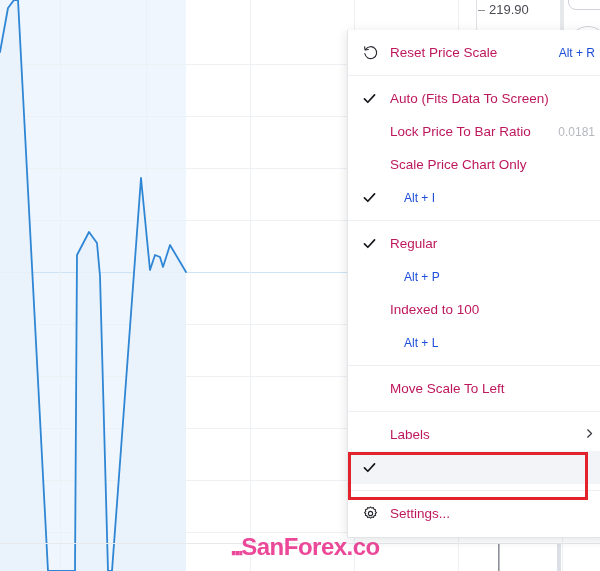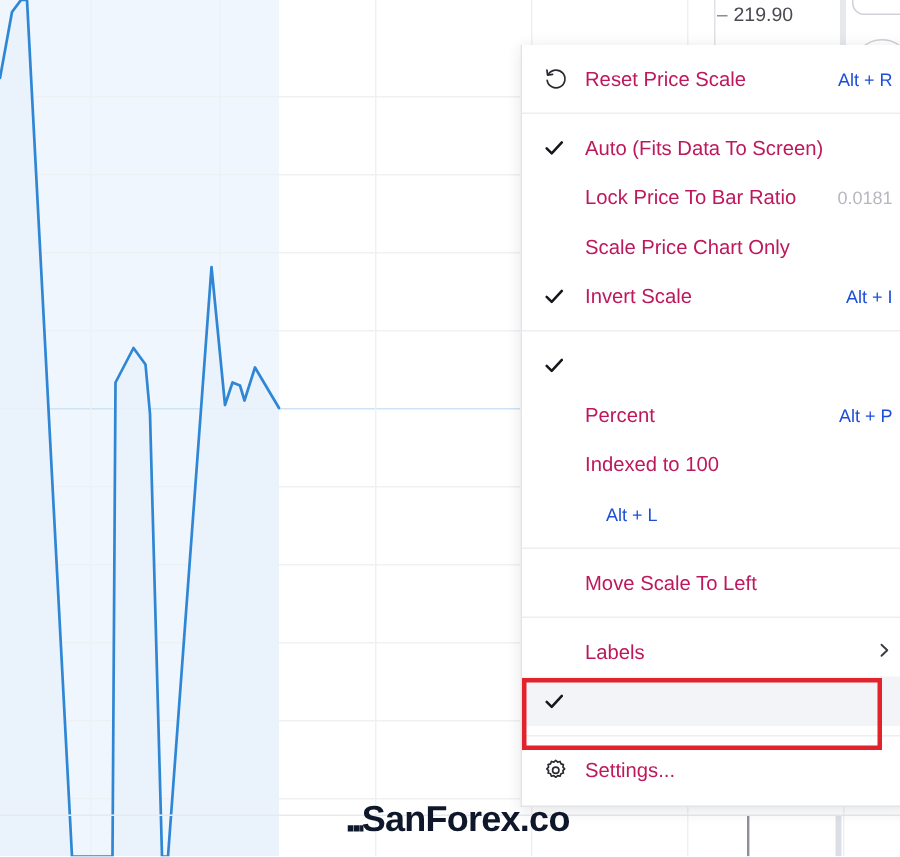--- a/index.html
+++ b/index.html
@@ -12,21 +12,21 @@
   #root { position: relative; width: 492px; height: 571px; background: #ffffff; }
 
   
   #chart-area { position: absolute; left: 0; top: 0; width: 600px; height: 571px; background: #ffffff; }
   #chart-svg { position: absolute; left: 0; top: 0; }
 
   
   #watermark {
     position: absolute; left: 232px; top: 533px;
     font-size: 24px; font-weight: bold; letter-spacing: -0.5px;
-    color: #0f172a; white-space: nowrap; user-select: none; text-align: right;
+    color: #ec4899; white-space: nowrap; user-select: none; text-align: right;
   }
   #watermark .wm-glyph { font-size: 17px; letter-spacing: -2px; margin-right: 1px; }
 
   
   #price-axis-label {
     position: absolute; left: 489px; top: 2px;
     font-size: 13px; color: #4a4a52; white-space: nowrap;
   }
   #price-axis-tick {
     position: absolute; left: 478px; top: 10px; width: 7px; height: 1px; background: #8d8d96;
@@ -187,34 +187,33 @@
       <div class="menu-item">
         <span class="mi-check"></span>
         <span class="mi-label">Scale Price Chart Only</span>
       </div>
       <div class="menu-item">
         <span class="mi-check">
           <svg width="15" height="15" viewBox="0 0 16 16" fill="none" stroke="#16171c" stroke-width="1.8" stroke-linecap="round" stroke-linejoin="round">
             <path d="M2.6 8.4 L6.2 12 L13.4 4.2"></path>
           </svg>
         </span>
-        <span class="mi-label">Invert Scale</span>
         <span class="mi-hint">Alt + I</span>
       </div>
       <div class="menu-sep"></div>
       <div class="menu-item">
         <span class="mi-check">
           <svg width="15" height="15" viewBox="0 0 16 16" fill="none" stroke="#16171c" stroke-width="1.8" stroke-linecap="round" stroke-linejoin="round">
             <path d="M2.6 8.4 L6.2 12 L13.4 4.2"></path>
           </svg>
         </span>
-      </div>
-      <div class="menu-item">
-        <span class="mi-check"></span>
-        <span class="mi-label">Percent</span>
+        <span class="mi-label">Regular</span>
+      </div>
+      <div class="menu-item">
+        <span class="mi-check"></span>
         <span class="mi-hint">Alt + P</span>
       </div>
       <div class="menu-item">
         <span class="mi-check"></span>
         <span class="mi-label">Indexed to 100</span>
       </div>
       <div class="menu-item">
         <span class="mi-check"></span>
         <span class="mi-hint">Alt + L</span>
       </div>

